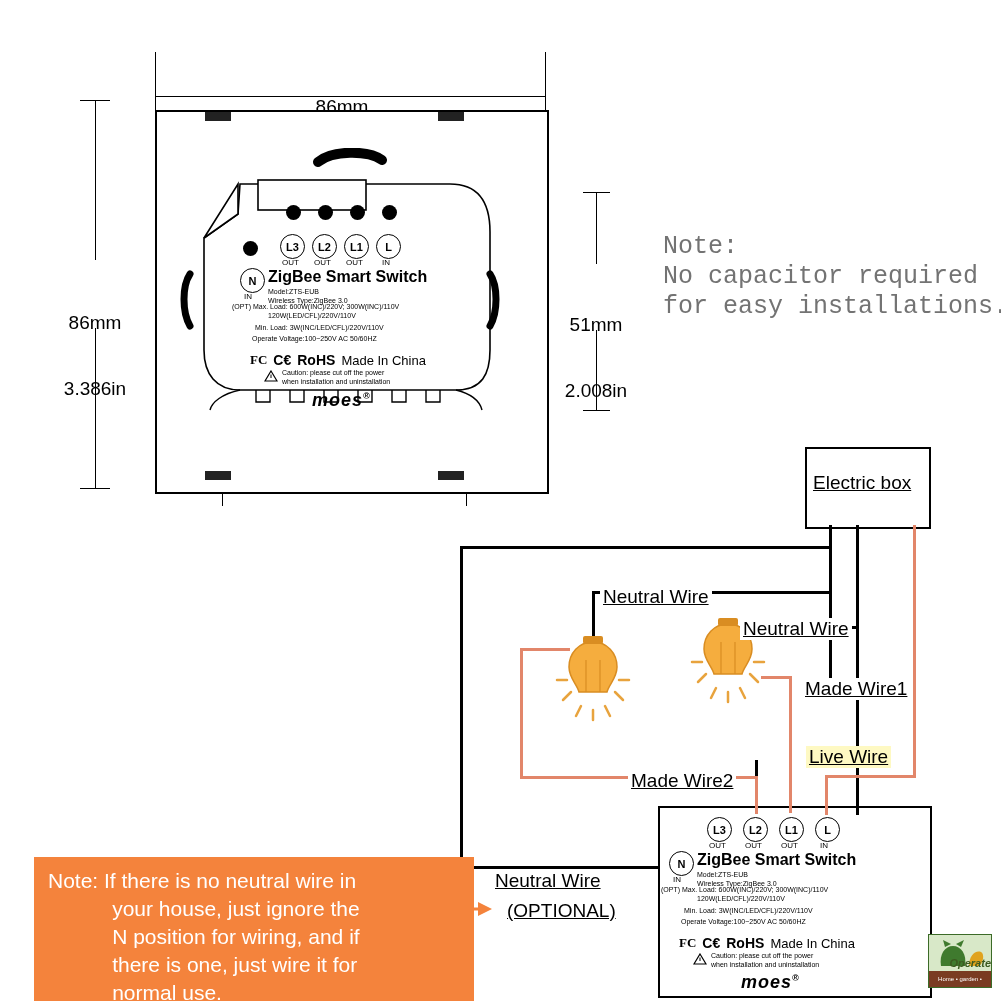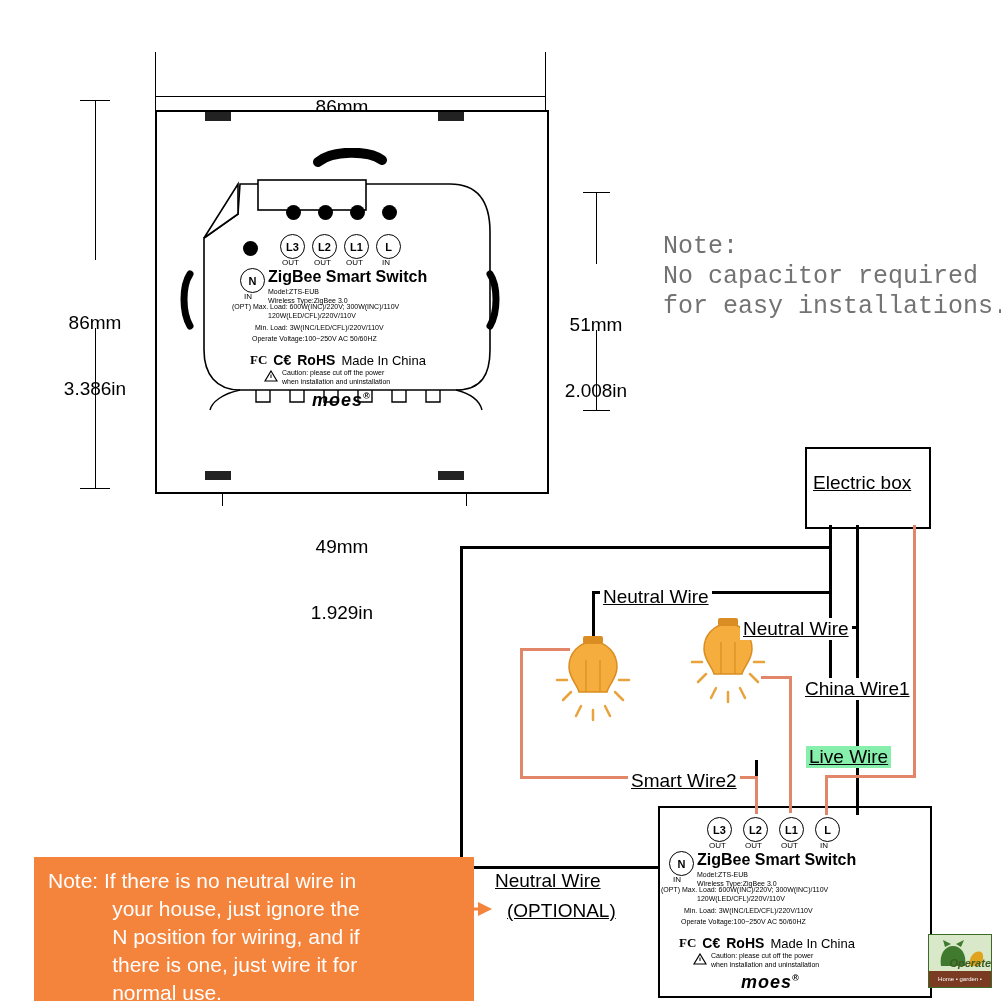--- a/index.html
+++ b/index.html
@@ -55,24 +55,20 @@
 
   <div class="abs dim txt" style="left:548px;top:270px;width:96px;">
     <div>51mm</div>
     <div>2.008in</div>
   </div>
   <div class="vline" style="left:596px;top:192px;height:72px;"></div>
   <div class="vline" style="left:596px;top:330px;height:80px;"></div>
   <div class="hline" style="left:583px;top:192px;width:27px;"></div>
   <div class="hline" style="left:583px;top:410px;width:27px;"></div>
 
-  <div class="abs dim txt" style="left:262px;top:492px;width:160px;">
-    <div>49mm</div>
-    <div>1.929in</div>
-  </div>
   <div class="hline" style="left:222px;top:492px;width:36px;"></div>
   <div class="hline" style="left:428px;top:492px;width:38px;"></div>
   <div class="vline" style="left:222px;top:478px;height:28px;"></div>
   <div class="vline" style="left:466px;top:478px;height:28px;"></div>
 
   <div class="plate" style="left:155px;top:110px;width:390px;height:380px;"></div>
   <div class="tab" style="left:205px;top:112px;width:26px;height:9px;"></div>
   <div class="tab" style="left:438px;top:112px;width:26px;height:9px;"></div>
   <div class="tab" style="left:205px;top:471px;width:26px;height:9px;"></div>
   <div class="tab" style="left:438px;top:471px;width:26px;height:9px;"></div>
@@ -278,23 +274,23 @@
       <line x1="52" y1="72" x2="57" y2="82"></line>
     </g>
     <path d="M40 8 C54 8 64 19 64 33 C64 44 56 50 54 58 L26 58 C24 50 16 44 16 33 C16 19 26 8 40 8 Z" fill="#f5ad3e" stroke="#d98d22" stroke-width="1.5"></path>
     <rect x="30" y="2" width="20" height="8" rx="2" fill="#d98d22"></rect>
     <line x1="33" y1="58" x2="33" y2="26" stroke="#d98d22" stroke-width="1.2"></line>
     <line x1="47" y1="58" x2="47" y2="26" stroke="#d98d22" stroke-width="1.2"></line>
   </svg>
 
   <div class="abs txt lbl" style="left:600px;top:586px;background:#fff;padding:0 3px;">Neutral Wire</div>
   <div class="abs txt lbl" style="left:740px;top:618px;background:#fff;padding:0 3px;">Neutral Wire</div>
-  <div class="abs txt lbl" style="left:802px;top:678px;background:#fff;padding:0 3px;">China Wire1</div>
-  <div class="abs txt lbl" style="left:806px;top:746px;background:#86efac;padding:0 3px;">Live Wire</div>
-  <div class="abs txt lbl" style="left:628px;top:770px;background:#fff;padding:0 3px;">Smart Wire2</div>
+  <div class="abs txt lbl" style="left:802px;top:678px;background:#fff;padding:0 3px;">Made Wire1</div>
+  <div class="abs txt lbl" style="left:806px;top:746px;background:#fef9c3;padding:0 3px;">Live Wire</div>
+  <div class="abs txt lbl" style="left:628px;top:770px;background:#fff;padding:0 3px;">Made Wire2</div>
   <div class="abs txt lbl" style="left:492px;top:870px;background:#fff;padding:0 3px;">Neutral Wire</div>
   <div class="abs txt lbl" style="left:504px;top:900px;background:#fff;padding:0 3px;">(OPTIONAL)</div>
 
   <div class="orange-note" style="left:34px;top:857px;width:412px;">Note: If there is no neutral wire in
            your house, just ignore the
            N position for wiring, and if
            there is one, just wire it for
            normal use.</div>
 
   <svg class="abs" style="left:448px;top:898px;" width="46" height="24">

